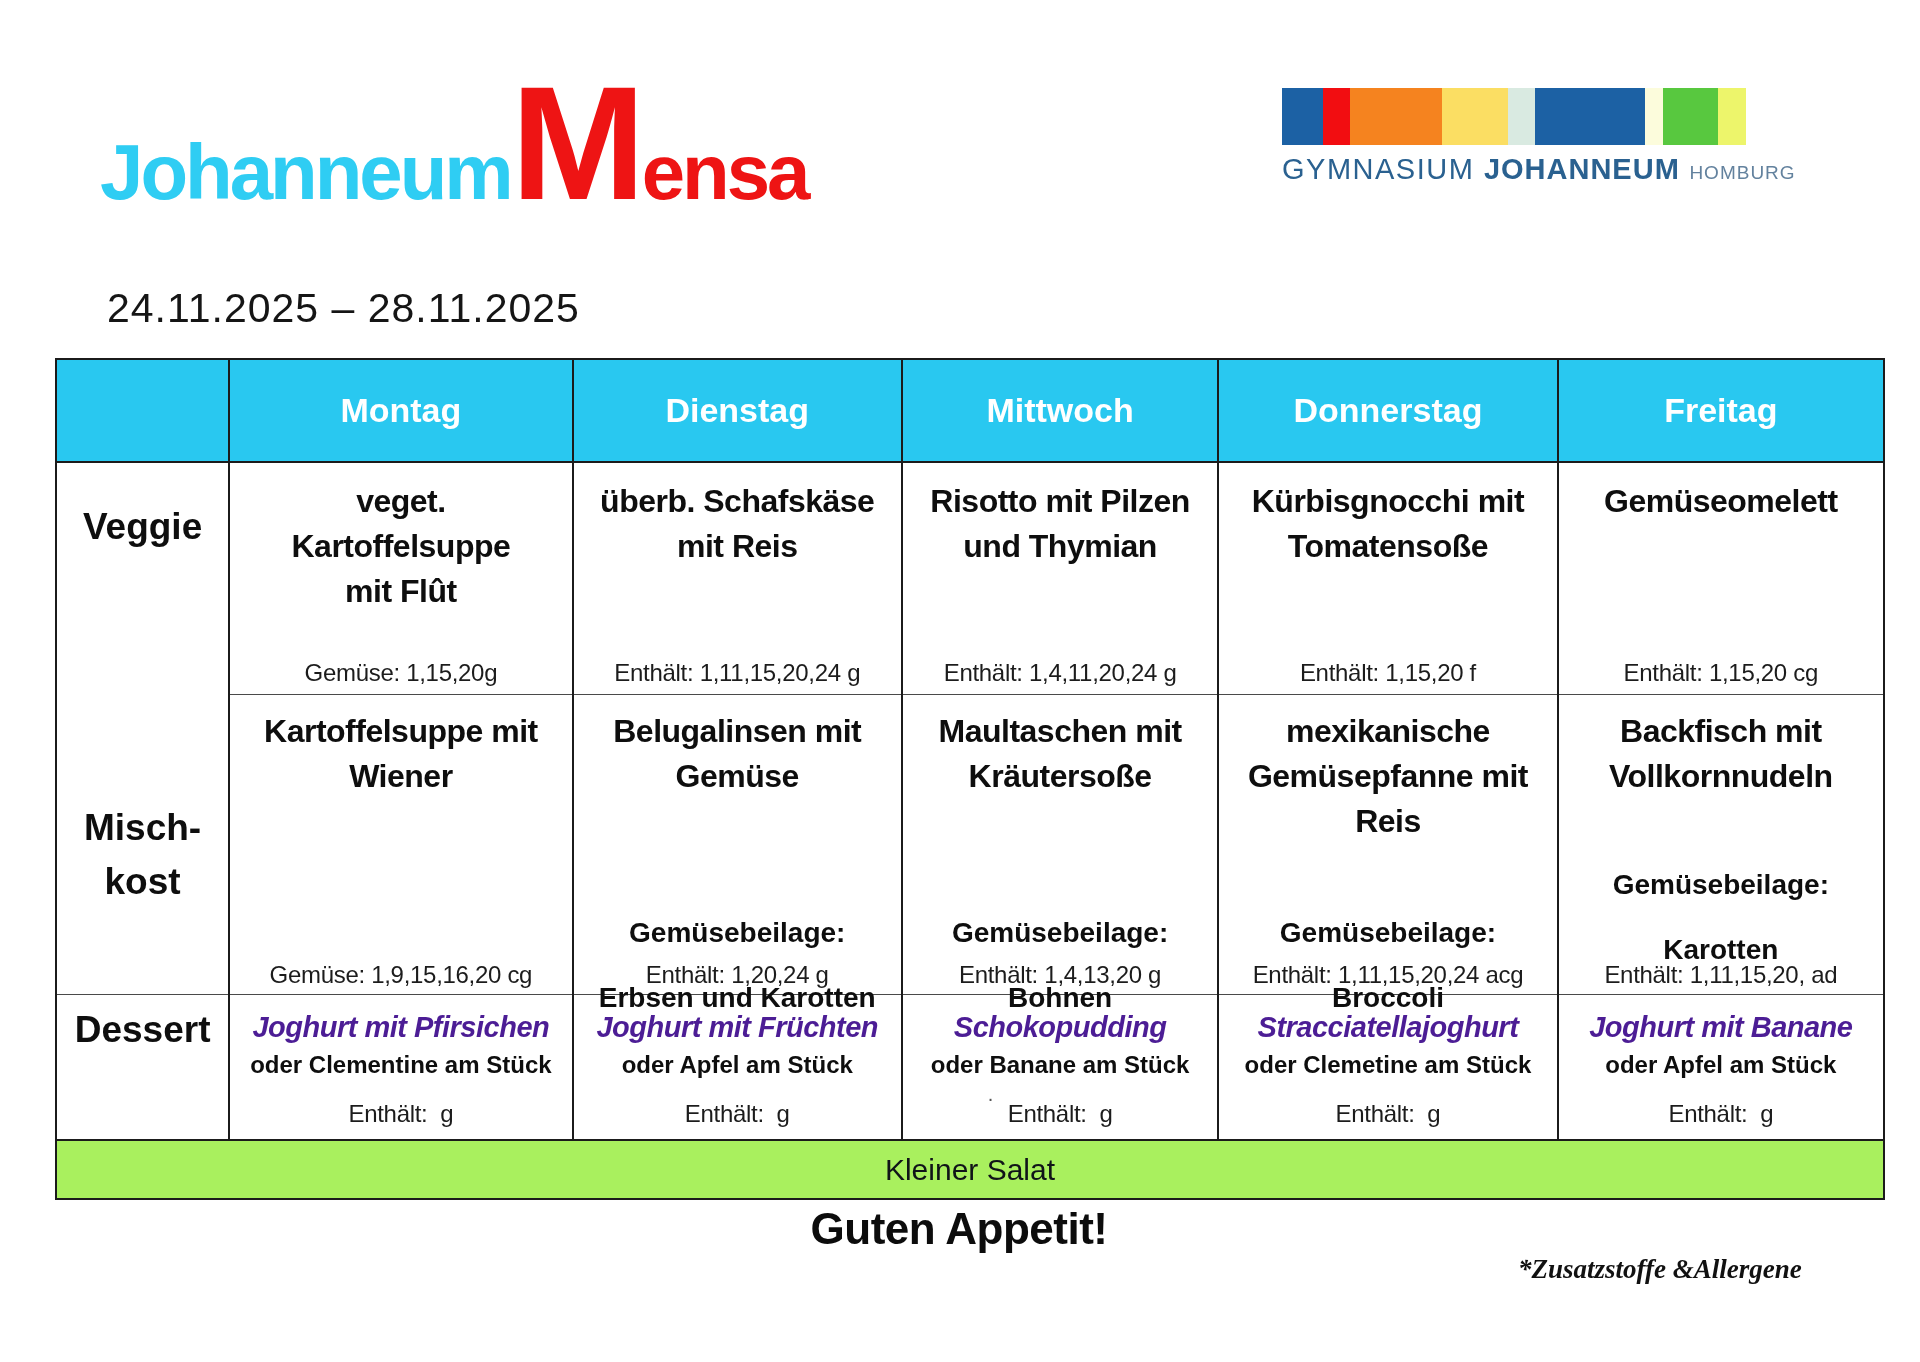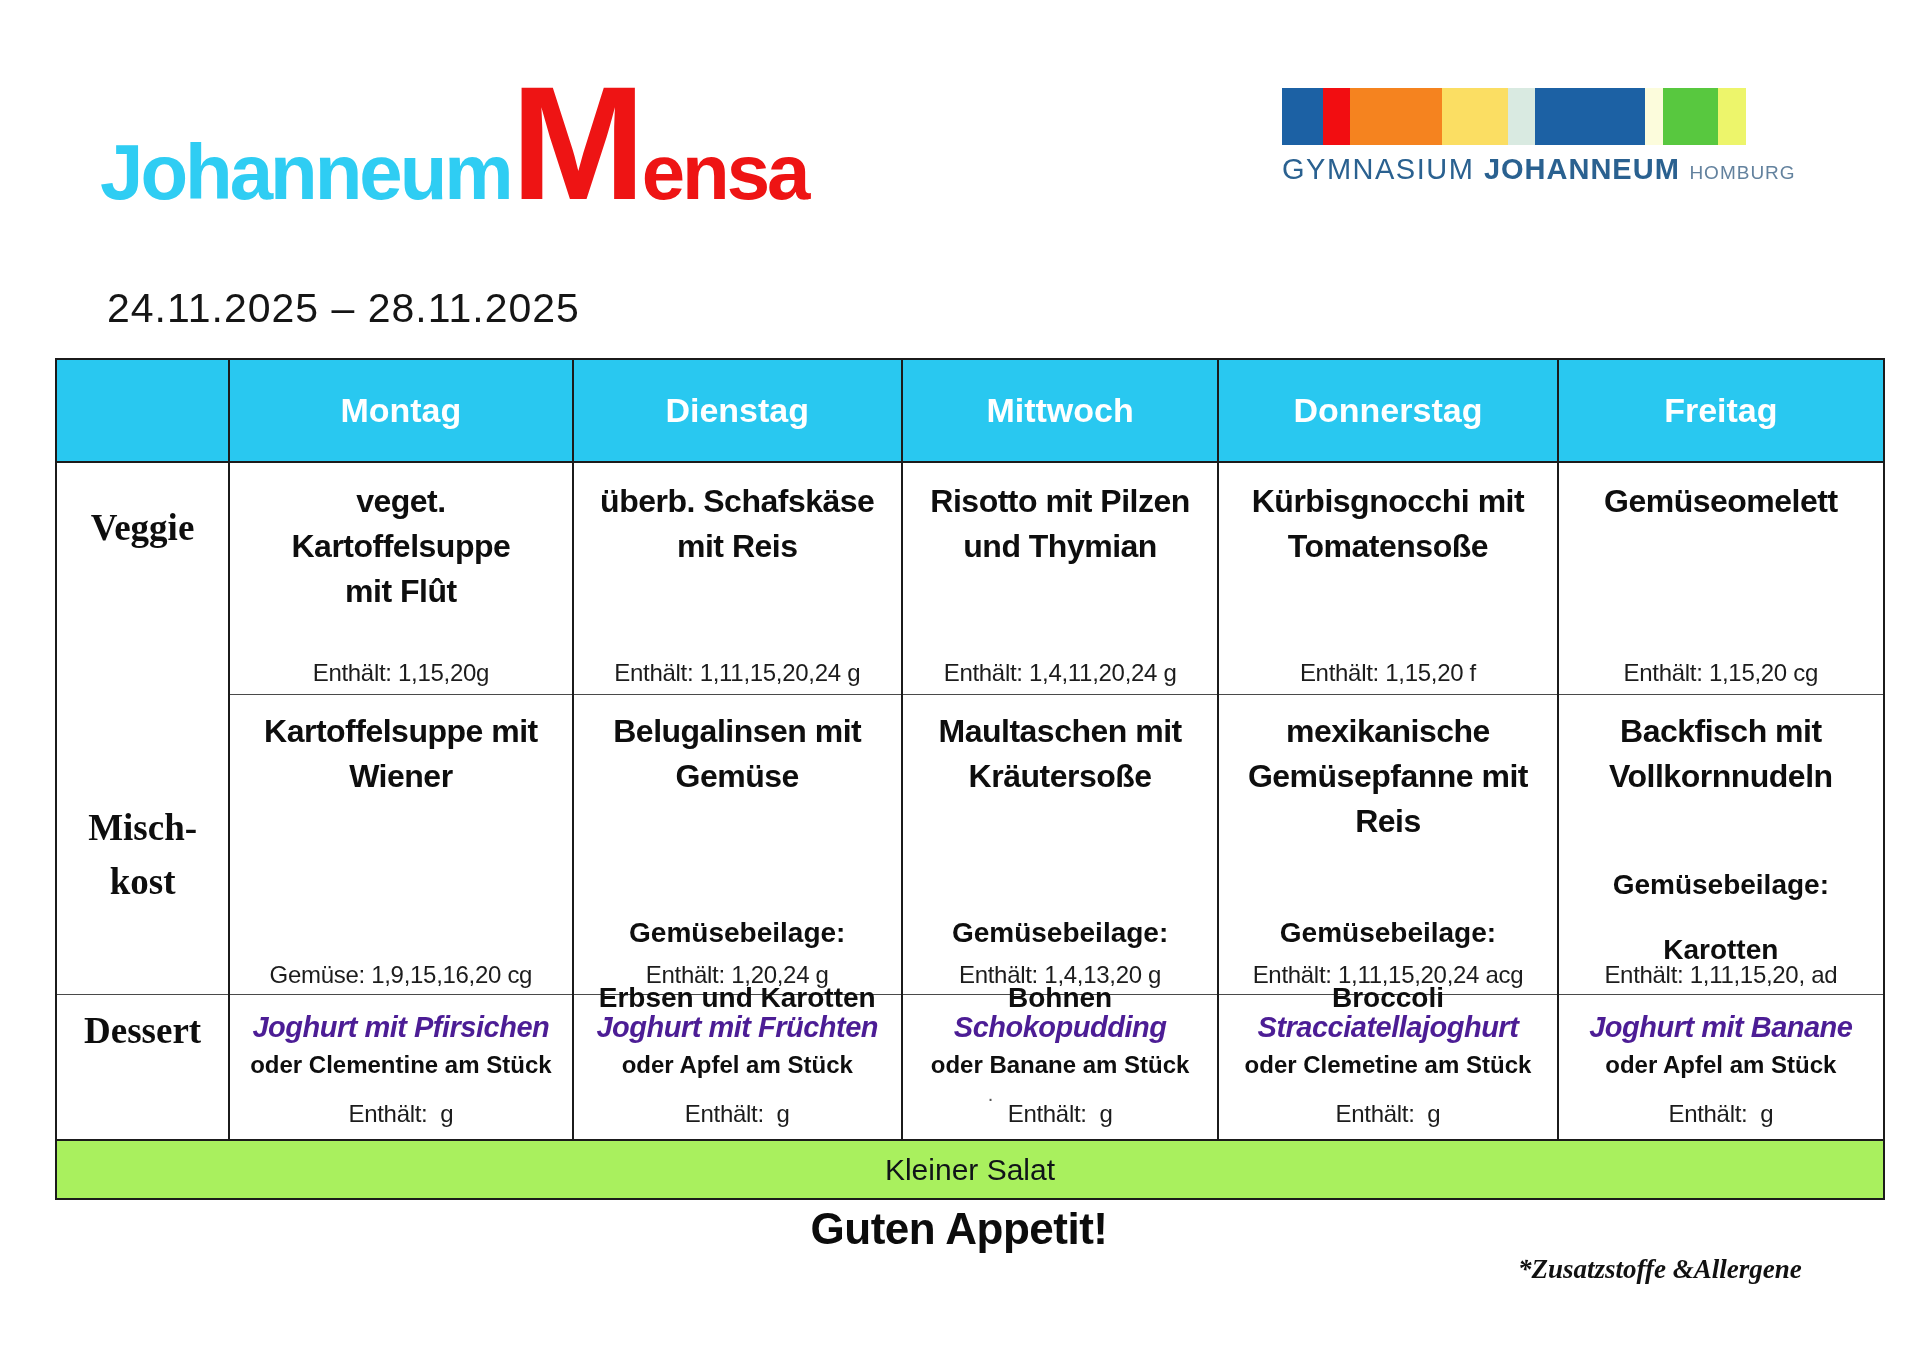--- a/index.html
+++ b/index.html
@@ -30,21 +30,21 @@
              width:1830px;border:2px solid #1b1b1b;}
   table.menu th,table.menu td{padding:4px;border-left:2px solid #1b1b1b;border-right:2px solid #1b1b1b;
              border-top:1px solid #4a4a4a;border-bottom:1px solid #4a4a4a;}
   tr.head th{background:var(--header-cyan,#29C8F0);color:#fff;font-size:34px;font-weight:bold;
              height:93px;text-align:center;border-bottom:2px solid #1b1b1b;}
   td{vertical-align:top;text-align:center;position:relative;}
   tr.row-veggie{height:232px;}
   tr.row-misch{height:300px;}
   tr.row-dessert{height:146px;}
 
-  .rowlabel{font-weight:bold;font-size:37px;color:#0e0e0e;font-family:Liberation Serif, serif;}
+  .rowlabel{font-weight:bold;font-size:37px;color:#0e0e0e;}
   td.labelcell{vertical-align:top;}
   .label-veggie{position:absolute;top:43px;left:0;width:100%;}
   .label-misch{position:absolute;top:338px;left:0;width:100%;line-height:54px;white-space:pre-line;}
   .label-dessert{margin-top:10px;}
 
   .dish{margin-top:12px;font-weight:bold;font-size:32px;line-height:45px;
         letter-spacing:-0.5px;white-space:pre-line;color:#0e0e0e;}
   tr.row-misch .dish{margin-top:10px;}
   .beilage{position:absolute;top:205px;left:0;width:100%;font-weight:bold;font-size:28px;
            line-height:65px;white-space:pre-line;color:#0e0e0e;}
@@ -121,21 +121,21 @@
     <tr class="row-veggie">
       <td class="labelcell" rowspan="2">
         <div class="rowlabel label-veggie">Veggie</div>
         <div class="rowlabel label-misch">Misch-
 kost</div>
       </td>
       <td>
         <div class="dish">veget.
 Kartoffelsuppe
 mit Flût</div>
-        <div class="enthaelt">Enthält: 1,15,20g</div>
+        <div class="enthaelt">Gemüse: 1,15,20g</div>
       </td>
       <td>
         <div class="dish">überb. Schafskäse
 mit Reis</div>
         <div class="enthaelt">Enthält: 1,11,15,20,24 g</div>
       </td>
       <td>
         <div class="dish">Risotto mit Pilzen
 und Thymian</div>
         <div class="enthaelt">Enthält: 1,4,11,20,24 g</div>

